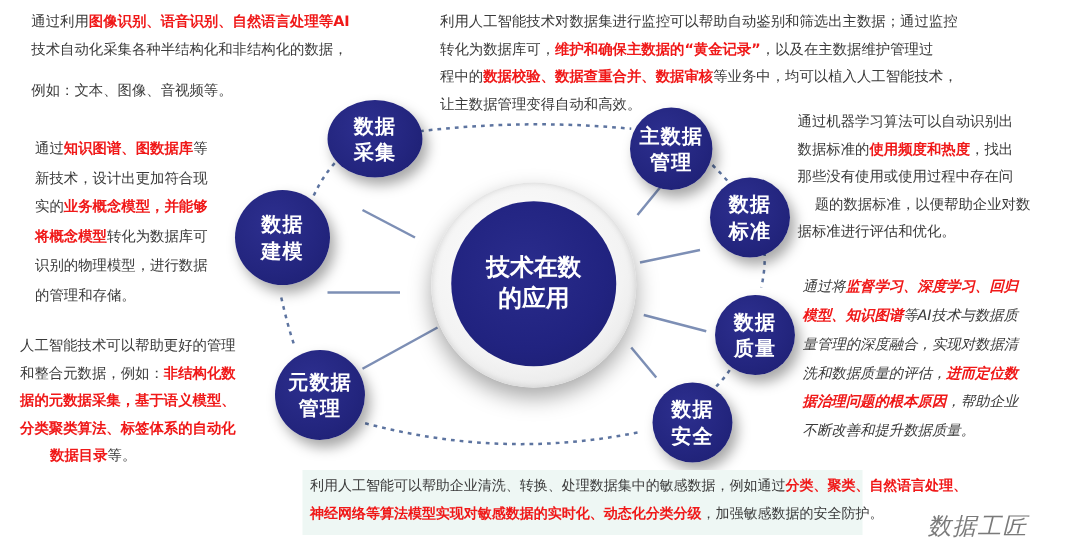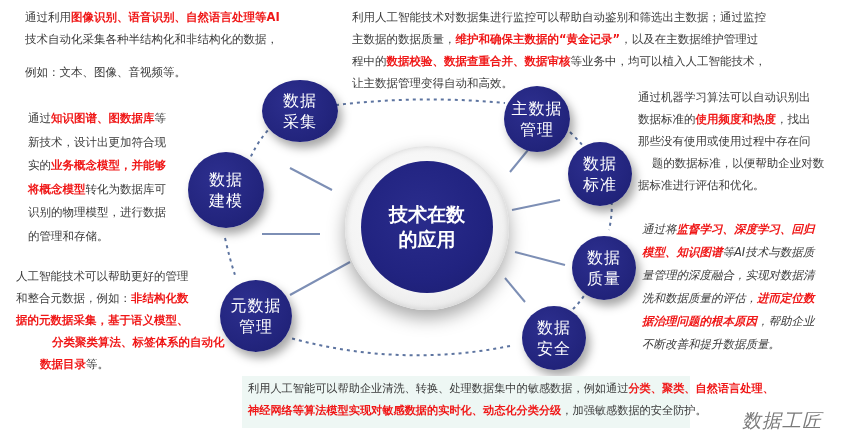--- a/index.html
+++ b/index.html
@@ -4,21 +4,21 @@
 <style>
   * { box-sizing: border-box; margin: 0; padding: 0; }
   html, body { width: 852px; height: 442px; background: #ffffff; overflow: hidden; }
   body { position: relative; font-family: "DejaVu Sans", "Liberation Sans", sans-serif; color: #333; }
   .txt { position: absolute; font-size: 11.5px; line-height: 22px; color: #3a3a3a; }
   .txt .hl { color: #f01818; font-weight: bold; }
   svg.connectors { position: absolute; left: 0; top: 0; width: 852px; height: 442px; }
   .node {
     position: absolute; border-radius: 50%;
     background: radial-gradient(circle at 40% 35%, #2d2f8f 0%, #23257e 60%, #1c1e70 100%);
-    color: #ffffff; font-weight: normal; display: flex; align-items: center; justify-content: center;
+    color: #ffffff; font-weight: bold; display: flex; align-items: center; justify-content: center;
     text-align: center; box-shadow: 4px 6px 10px rgba(0,0,0,0.35);
   }
   .node span { display: block; font-size: 16px; line-height: 21px; letter-spacing: 1px; }
   .center-ring {
     position: absolute; left: 345px; top: 146px; width: 164px; height: 164px; border-radius: 50%;
     background: radial-gradient(circle at 45% 40%, #ffffff 0%, #f3f3f3 60%, #dcdcdc 100%);
     box-shadow: 0 8px 18px rgba(0,0,0,0.35), inset 0 0 6px rgba(0,0,0,0.15);
   }
   .center-core {
     position: absolute; left: 361px; top: 161px; width: 132px; height: 132px; border-radius: 50%;
@@ -110,21 +110,21 @@
     </div>
 </div>
 
 <div class="txt" style="left:25px;top:6px;width:300px;">
     <div style="white-space: nowrap;"><span>通过利用</span><span class="hl">图像识别、语音识别、自然语言处理等AI</span></div>
     <div style="white-space: nowrap;"><span>技术自动化采集各种半结构化和非结构化的数据，</span></div>
     <div style="white-space: nowrap; margin-top: 11px;"><span>例如：文本、图像、音视频等。</span></div>
   </div>
 <div class="txt" style="left:352px;top:6px;width:470px;">
     <div style="white-space: nowrap;"><span>利用人工智能技术对数据集进行监控可以帮助自动鉴别和筛选出主数据；通过监控</span></div>
-    <div style="white-space: nowrap;"><span>主数据的数据质量，</span><span class="hl">维护和确保主数据的“黄金记录”</span><span>，以及在主数据维护管理过</span></div>
+    <div style="white-space: nowrap;"><span>转化为数据库可，</span><span class="hl">维护和确保主数据的“黄金记录”</span><span>，以及在主数据维护管理过</span></div>
     <div style="white-space: nowrap;"><span>程中的</span><span class="hl">数据校验、数据查重合并、数据审核</span><span>等业务中，均可以植入人工智能技术，</span></div>
     <div style="white-space: nowrap;"><span>让主数据管理变得自动和高效。</span></div>
   </div>
 <div class="txt" style="left:28px;top:107px;width:170px;line-height:23.5px;">
     <div style="white-space: nowrap;"><span>通过</span><span class="hl">知识图谱、图数据库</span><span>等</span></div>
     <div style="white-space: nowrap;"><span>新技术，设计出更加符合现</span></div>
     <div style="white-space: nowrap;"><span>实的</span><span class="hl">业务概念模型，并能够</span></div>
     <div style="white-space: nowrap;"><span class="hl">将概念模型</span><span>转化为数据库可</span></div>
     <div style="white-space: nowrap;"><span>识别的物理模型，进行数据</span></div>
     <div style="white-space: nowrap;"><span>的管理和存储。</span></div>
@@ -133,21 +133,21 @@
     <div style="white-space: nowrap;"><span>通过机器学习算法可以自动识别出</span></div>
     <div style="white-space: nowrap;"><span>数据标准的</span><span class="hl">使用频度和热度</span><span>，找出</span></div>
     <div style="white-space: nowrap;"><span>那些没有使用或使用过程中存在问</span></div>
     <div style="white-space: nowrap; text-align: center;"><span>题的数据标准，以便帮助企业对数</span></div>
     <div style="white-space: nowrap;"><span>据标准进行评估和优化。</span></div>
   </div>
 <div class="txt" style="left:16px;top:265px;width:200px;">
     <div style="white-space: nowrap;"><span>人工智能技术可以帮助更好的管理</span></div>
     <div style="white-space: nowrap;"><span>和整合元数据，例如：</span><span class="hl">非结构化数</span></div>
     <div style="white-space: nowrap;"><span class="hl">据的元数据采集，基于语义模型、</span></div>
-    <div style="white-space: nowrap; margin-left: 36px;"><span class="hl">分类聚类算法、标签体系的自动化</span></div>
+    <div style="white-space: nowrap;"><span class="hl">分类聚类算法、标签体系的自动化</span></div>
     <div style="white-space: nowrap; margin-left: 24px;"><span class="hl">数据目录</span><span>等。</span></div>
   </div>
 <div class="txt" style="left:642px;top:218px;width:200px;line-height:23px;font-style:italic;">
     <div style="white-space: nowrap;"><span>通过将</span><span class="hl">监督学习、深度学习、回归</span></div>
     <div style="white-space: nowrap;"><span class="hl">模型、知识图谱</span><span>等AI技术与数据质</span></div>
     <div style="white-space: nowrap;"><span>量管理的深度融合，实现对数据清</span></div>
     <div style="white-space: nowrap;"><span>洗和数据质量的评估，</span><span class="hl">进而定位数</span></div>
     <div style="white-space: nowrap;"><span class="hl">据治理问题的根本原因</span><span>，帮助企业</span></div>
     <div style="white-space: nowrap;"><span>不断改善和提升数据质量。</span></div>
   </div>

